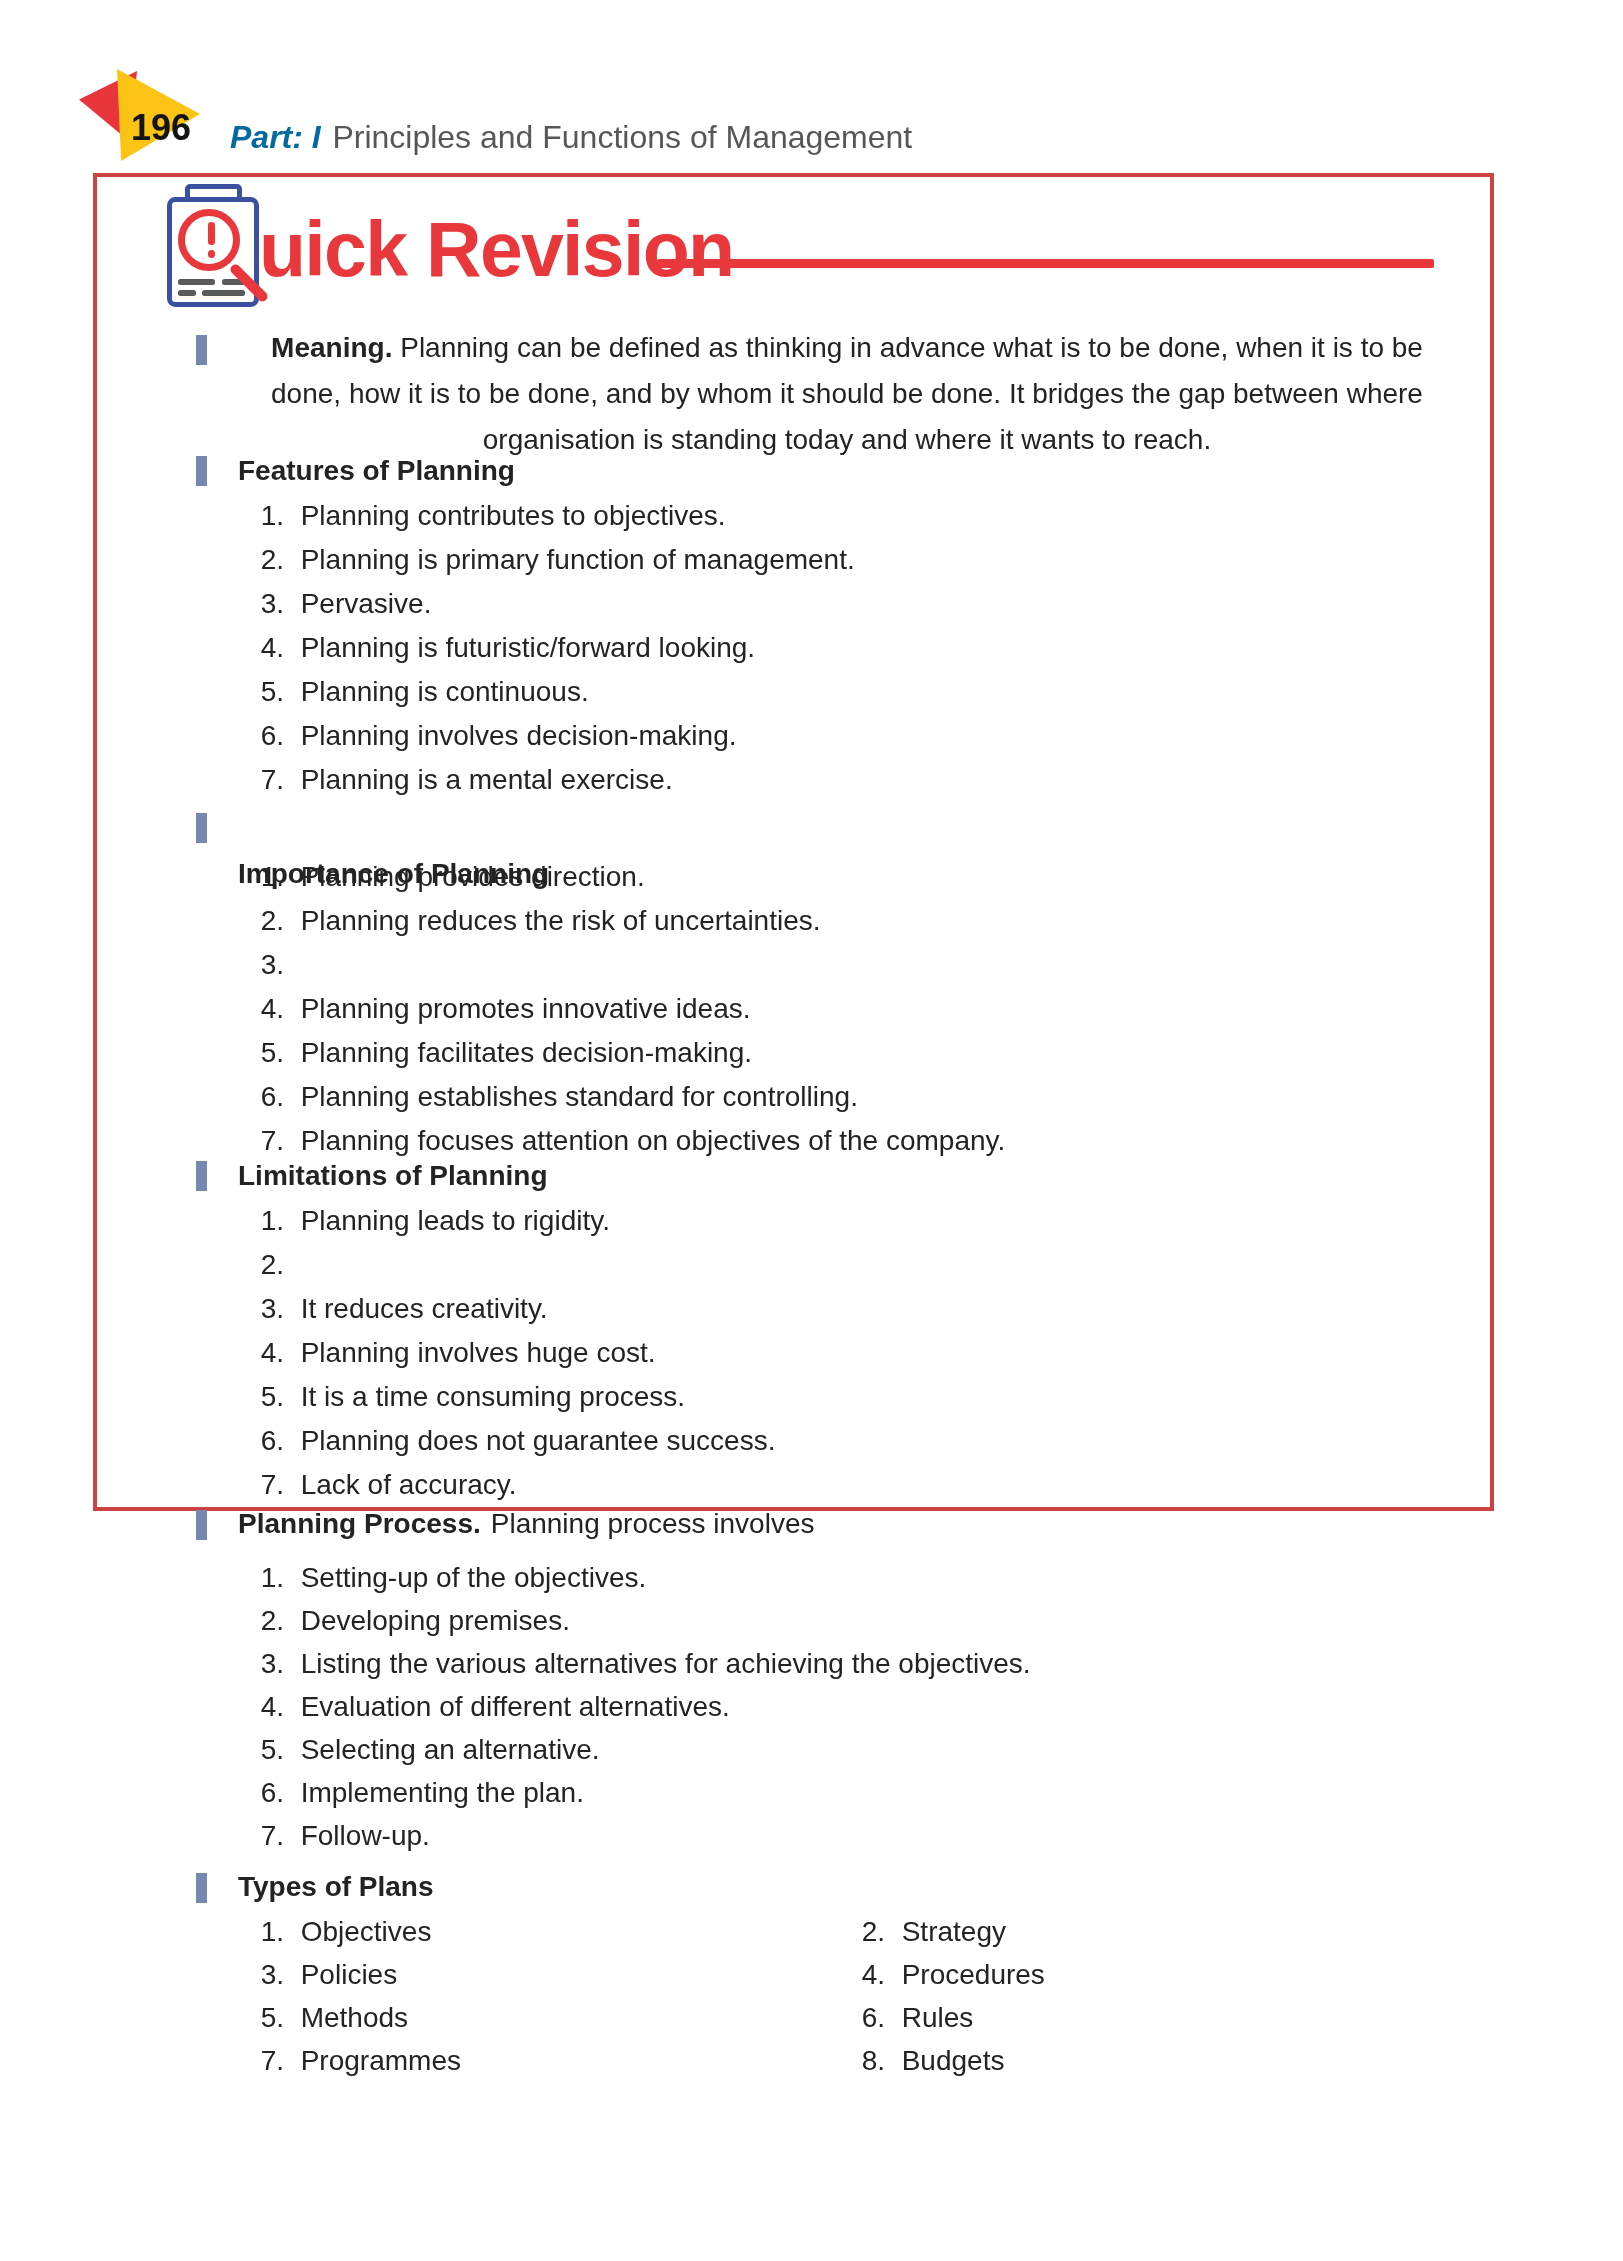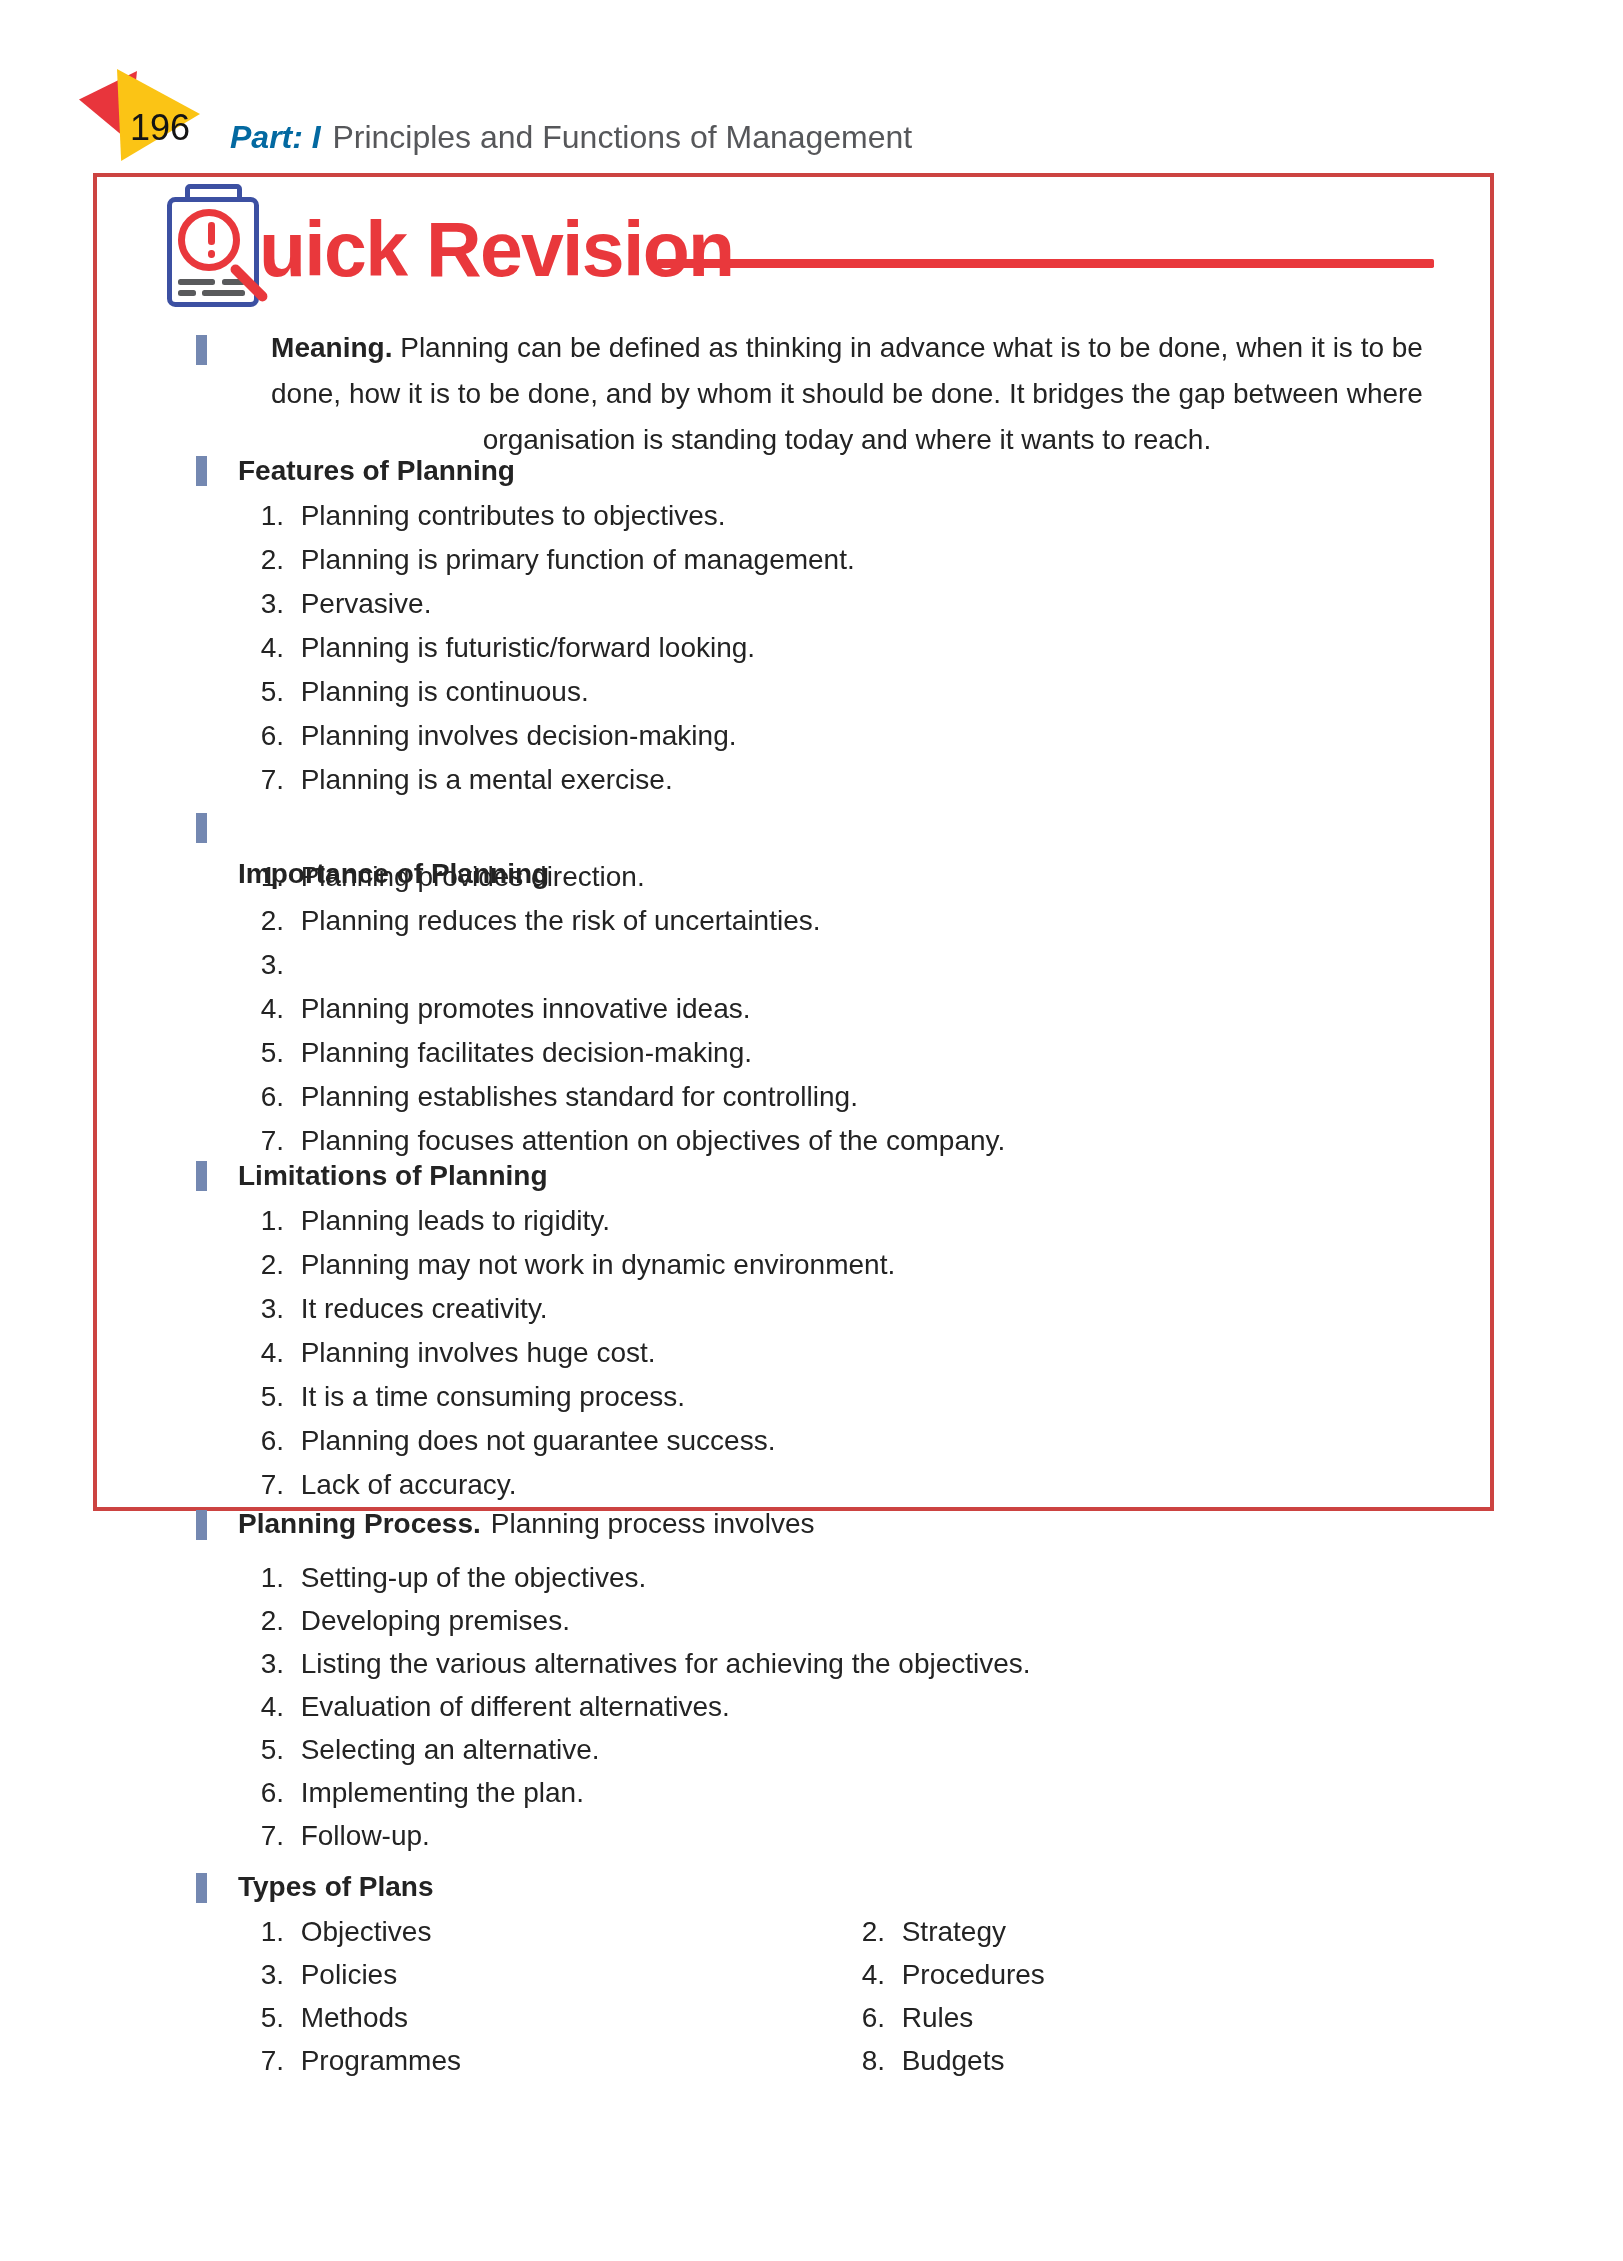--- a/index.html
+++ b/index.html
@@ -7,21 +7,21 @@
   #canvas{position:relative;width:1623px;height:2261px;background:#ffffff;overflow:hidden;}
 
   .abs{position:absolute;}
 
   
   .tri{position:absolute;}
   .tri-yellow{left:117px;top:69px;width:83px;height:92px;background:#fbc415;
               clip-path:polygon(0% 0%, 100% 49%, 5% 100%);z-index:2;}
   .tri-red{left:79px;top:71px;width:58px;height:71px;background:#e8353c;
            clip-path:polygon(100% 0%, 0% 40%, 88% 100%);z-index:1;}
-  .page-num{left:120px;top:107px;width:70px;font-size:36px;font-weight:400;color:#141414;z-index:3;text-align:right;}
+  .page-num{left:131px;top:107px;width:70px;font-size:36px;font-weight:700;color:#141414;z-index:3;text-align:left;}
   .part-line{left:230px;top:119px;font-size:32px;color:#56575a;white-space:nowrap;}
   .part-label{font-weight:700;color:#0369a1;font-style:italic;}
   .part-title{margin-left:11.7px;}
 
   
   .qr-box{left:93px;top:173px;width:1393px;height:1330px;border:4.2px solid #cc4341;background:transparent;z-index:0;}
 
   
   .icon-tab{left:185px;top:184px;width:47px;height:20px;border:5.8px solid #3c50a2;border-radius:5px;background:#fff;z-index:4;}
   .icon-frame{left:167px;top:197px;width:82px;height:100px;border:5.8px solid #3c50a2;border-radius:8.3px;background:#fff;z-index:5;}
@@ -157,21 +157,20 @@
 
   <div class="bullet" style="left:196px;top:1161px;"></div>
   <div class="heading" style="top:1153px;">Limitations of Planning</div>
   <div class="list" style="top:1199px;">
     <div class="li">
         <span class="num">1.</span>
         <span class="txt">Planning leads to rigidity.</span>
       </div>
     <div class="li">
         <span class="num">2.</span>
-        <span class="txt">Planning may not work in dynamic environment.</span>
       </div>
     <div class="li">
         <span class="num">3.</span>
         <span class="txt">It reduces creativity.</span>
       </div>
     <div class="li">
         <span class="num">4.</span>
         <span class="txt">Planning involves huge cost.</span>
       </div>
     <div class="li">

